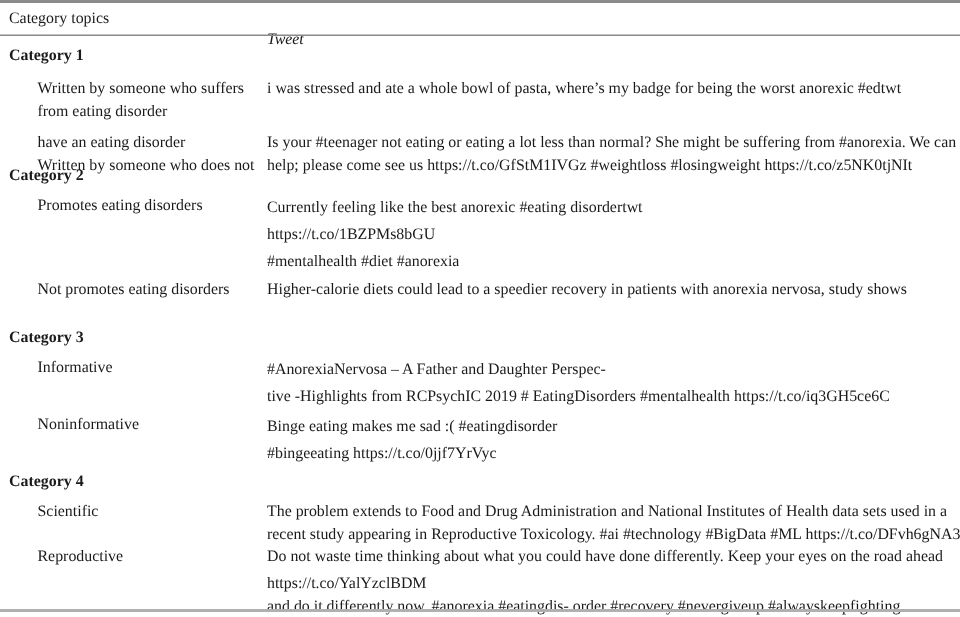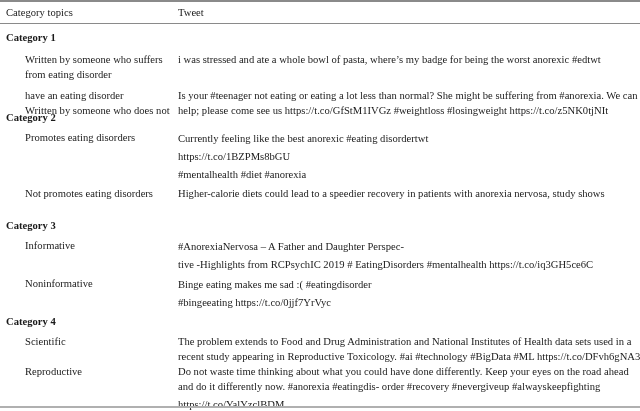--- a/index.html
+++ b/index.html
@@ -7,21 +7,21 @@
     width: 640px; height: 411px; overflow: hidden;
     font-family: "Liberation Serif", "DejaVu Serif", serif;
     color: #1a1a1a; font-size: 10.6px; line-height: 15px;
     position: relative;
   }
   .rule-top { position: absolute; left: 0; top: 0; width: 640px; height: 2px; background: #8a8a8a; }
   .rule-mid { position: absolute; left: 0; top: 23px; width: 640px; height: 1px; background: #8a8a8a; }
   .rule-bot { position: absolute; left: 0; top: 406px; width: 640px; height: 2px; background: #b0b0b0; }
   .header { position: absolute; top: 3px; left: 0; width: 556px; height: 19px; }
   .header .c1 { position: absolute; left: 6px; top: 2px; }
-  .header .c2 { position: absolute; left: 178px; top: 2px; }
+  .header .c2 { position: absolute; left: 178px; top: 16px; font-style: italic; }
   .cat { position: absolute; left: 6px; font-weight: bold; }
   .row { position: absolute; left: 0; width: 640px; }
   .row .topic { position: absolute; left: 25px; width: 150px; }
   .row .tweet { position: absolute; left: 178px; width: 458px; }
   .line { display: block; white-space: nowrap; }
 </style>
 </head>
 <body>
 
 <div class="rule-top"></div>
@@ -101,18 +101,18 @@
     <span class="line">The problem extends to Food and Drug Administration and National Institutes of Health data sets used in a</span>
     <span class="line">recent study appearing in Reproductive Toxicology. #ai #technology #BigData #ML https://t.co/DFvh6gNA38</span>
   </div>
 </div>
 <div class="row" style="top:364px">
   <div class="topic">
     <span class="line">Reproductive</span>
   </div>
   <div class="tweet">
     <span class="line">Do not waste time thinking about what you could have done differently. Keep your eyes on the road ahead</span>
+    <span class="line" style="margin-top:3px">https://t.co/YalYzclBDM</span>
     <span class="line">and do it differently now. #anorexia #eatingdis- order #recovery #nevergiveup #alwayskeepfighting</span>
-    <span class="line" style="margin-top:3px">https://t.co/YalYzclBDM</span>
   </div>
 </div>
 
 <div class="rule-bot"></div>
 
 </body></html>

